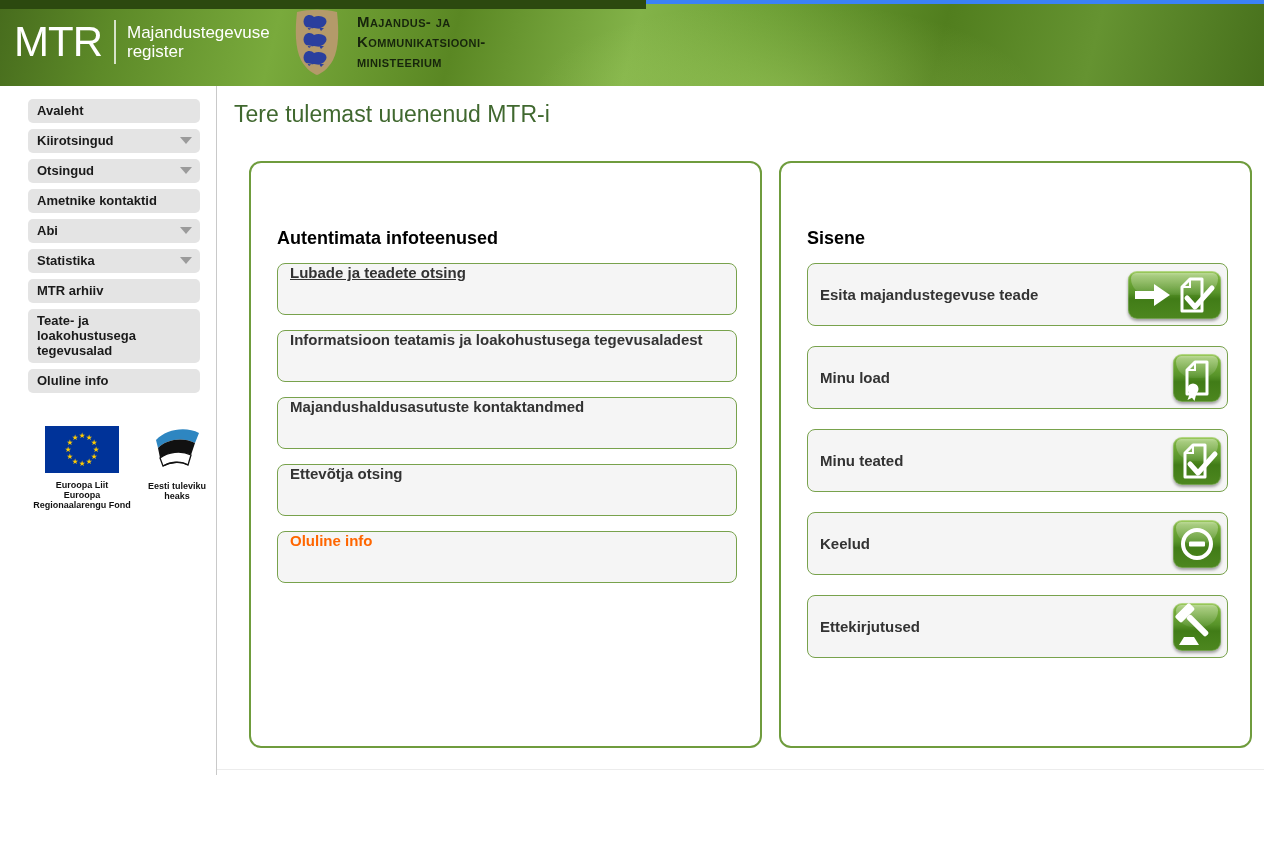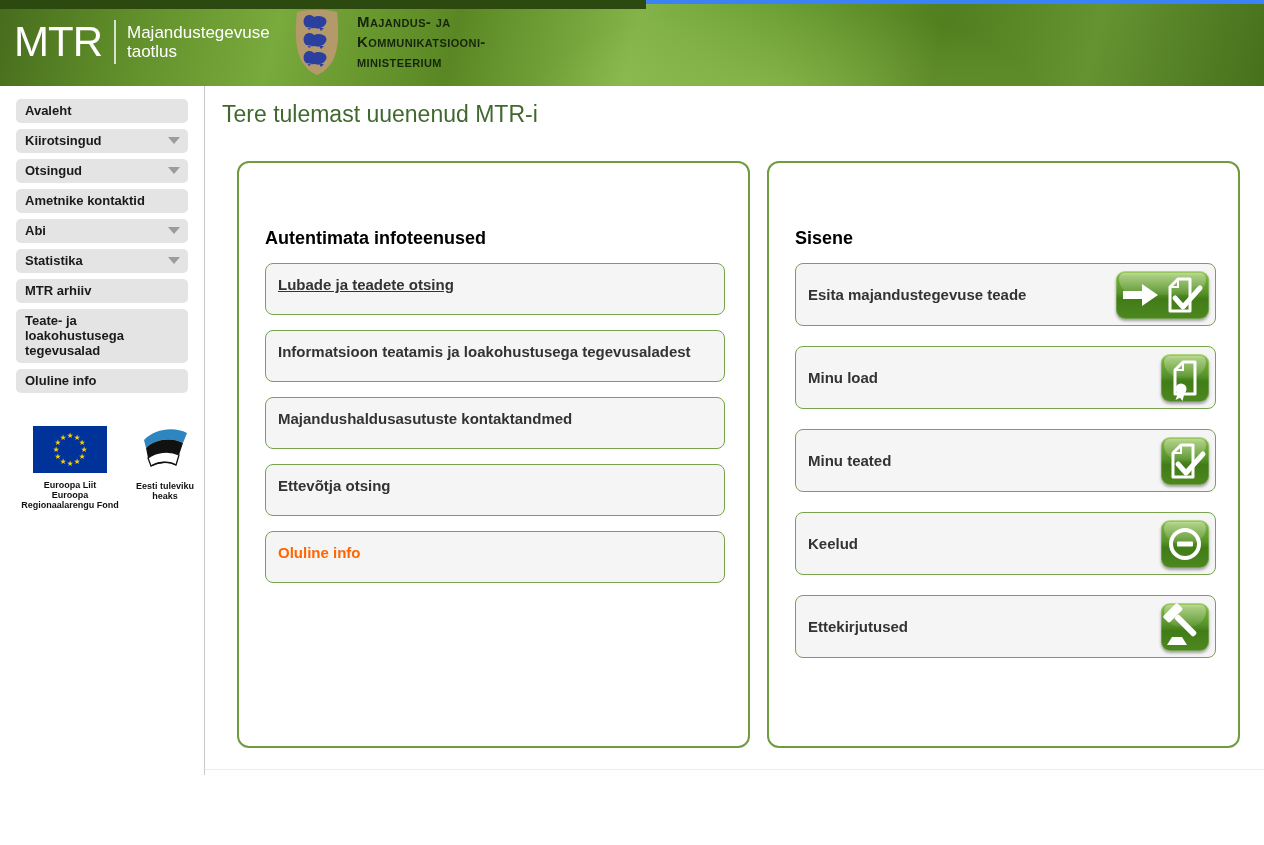--- a/index.html
+++ b/index.html
@@ -21,21 +21,21 @@
   .brand-sep { width:2px; height:44px; background:rgba(255,255,255,.75); margin:0 11px 0 12px; }
   .brand-sub { font-size:17px; line-height:19px; }
   .ministry { position:absolute; z-index:3; left:293px; top:8px; display:flex; align-items:center; }
   .coa { width:48px; height:68px; }
   .ministry-text { margin-left:16px; color:#17250c; font-weight:bold; font-size:15px;
     line-height:20px; font-variant:small-caps; letter-spacing:.4px; }
 
   
   .content { display:flex; }
   .sidebar { width:205px; min-height:689px; border-right:1px solid #c9c9c9;
-             padding:13px 0 0 16px; flex:0 0 205px; }
+             padding:13px 0 0 16px; flex:0 0 205px;margin-left:12px; }
   .main { flex:1; height:684px; border-bottom:1px solid #ececec; padding:15px 0 0 17px; }
 
   
   .nav-item { width:172px; background:#e4e4e4; border-radius:5px; margin-bottom:6px;
     padding:4px 9px 5px 9px; font-size:13px; font-weight:bold; color:#1a1a1a;
     line-height:15px; cursor:pointer; position:relative; }
   .nav-item .caret { position:absolute; right:8px; top:8px; width:0; height:0;
     border-left:6px solid transparent; border-right:6px solid transparent;
     border-top:7px solid #9b9b9b; }
   .logos { margin-top:33px; display:flex; align-items:flex-start; }
@@ -44,21 +44,21 @@
   .est-logo { width:78px; text-align:center; margin-left:6px; }
 
   
   .page-title { font-size:23px; font-weight:normal; color:#40682f; }
   .panels { display:flex; margin-top:33px; padding-left:15px; }
   .panel { background:#fff; border:2px solid #6f9c3d; border-radius:12px; height:587px; }
   .panel-left { width:513px; margin-right:17px; }
   .panel-right { width:473px; }
   .panel h2 { margin:65px 26px 14px 26px; font-size:18px; color:#000; }
 
-  .list-btn { display:flex; align-items:center; width:460px; height:52px;
+  .list-btn { display:flex; align-items:flex-start; width:460px; height:52px;
     margin:0 0 15px 26px; background:#f5f5f5; border:1px solid #78a24c; border-radius:8px;
     padding:0 10px 9px 12px; font-size:15px; font-weight:bold; color:#333; cursor:pointer; }
   .list-btn .underline { text-decoration:underline; }
   .list-btn .orange { color:#ff6600; }
 
   .login-btn { display:flex; align-items:center; justify-content:space-between;
     width:421px; height:63px; margin:0 0 20px 26px; background:#f5f5f5;
     border:1px solid #78a24c; border-radius:8px; padding:0 6px 0 12px;
     font-size:15px; font-weight:bold; color:#333; cursor:pointer; }
 
@@ -108,21 +108,21 @@
 
 <div class="header">
   <div class="header-silk"></div>
   <div class="header-darkbar"></div>
 
   <div class="brand">
     <span class="brand-mtr">MTR</span>
     <span class="brand-sep"></span>
     <span class="brand-sub">
       <span>Majandustegevuse</span><br>
-      <span>taotlus</span>
+      <span>register</span>
     </span>
   </div>
 
   <div class="ministry">
     <svg class="coa" viewBox="0 0 48 68">
       <path d="M4 4 C16 1 32 1 44 4 C46 22 46 40 40 52 C35 61 29 65 24 67 C19 65 13 61 8 52 C2 40 2 22 4 4 Z" fill="#b49a6a"></path>
       <g fill="#2a3f9e">
         <path d="M12 9 c3 -3 7 -2 9 0 c4 -2 8 -1 11 1 c2 2 2 5 0 7 c-2 3 -7 4 -11 3 c-3 1 -7 0 -9 -2 c-2 -3 -2 -6 0 -9 z M14 19 l2 3 l3 -2 z M26 20 l2 3 l3 -3 z"></path>
         <path d="M12 27 c3 -3 7 -2 9 0 c4 -2 8 -1 11 1 c2 2 2 5 0 7 c-2 3 -7 4 -11 3 c-3 1 -7 0 -9 -2 c-2 -3 -2 -6 0 -9 z M14 37 l2 3 l3 -2 z M26 38 l2 3 l3 -3 z"></path>
         <path d="M12 45 c3 -3 7 -2 9 0 c4 -2 8 -1 11 1 c2 2 2 5 0 7 c-2 3 -7 4 -11 3 c-3 1 -7 0 -9 -2 c-2 -3 -2 -6 0 -9 z M14 55 l2 3 l3 -2 z M26 56 l2 3 l3 -3 z"></path>

